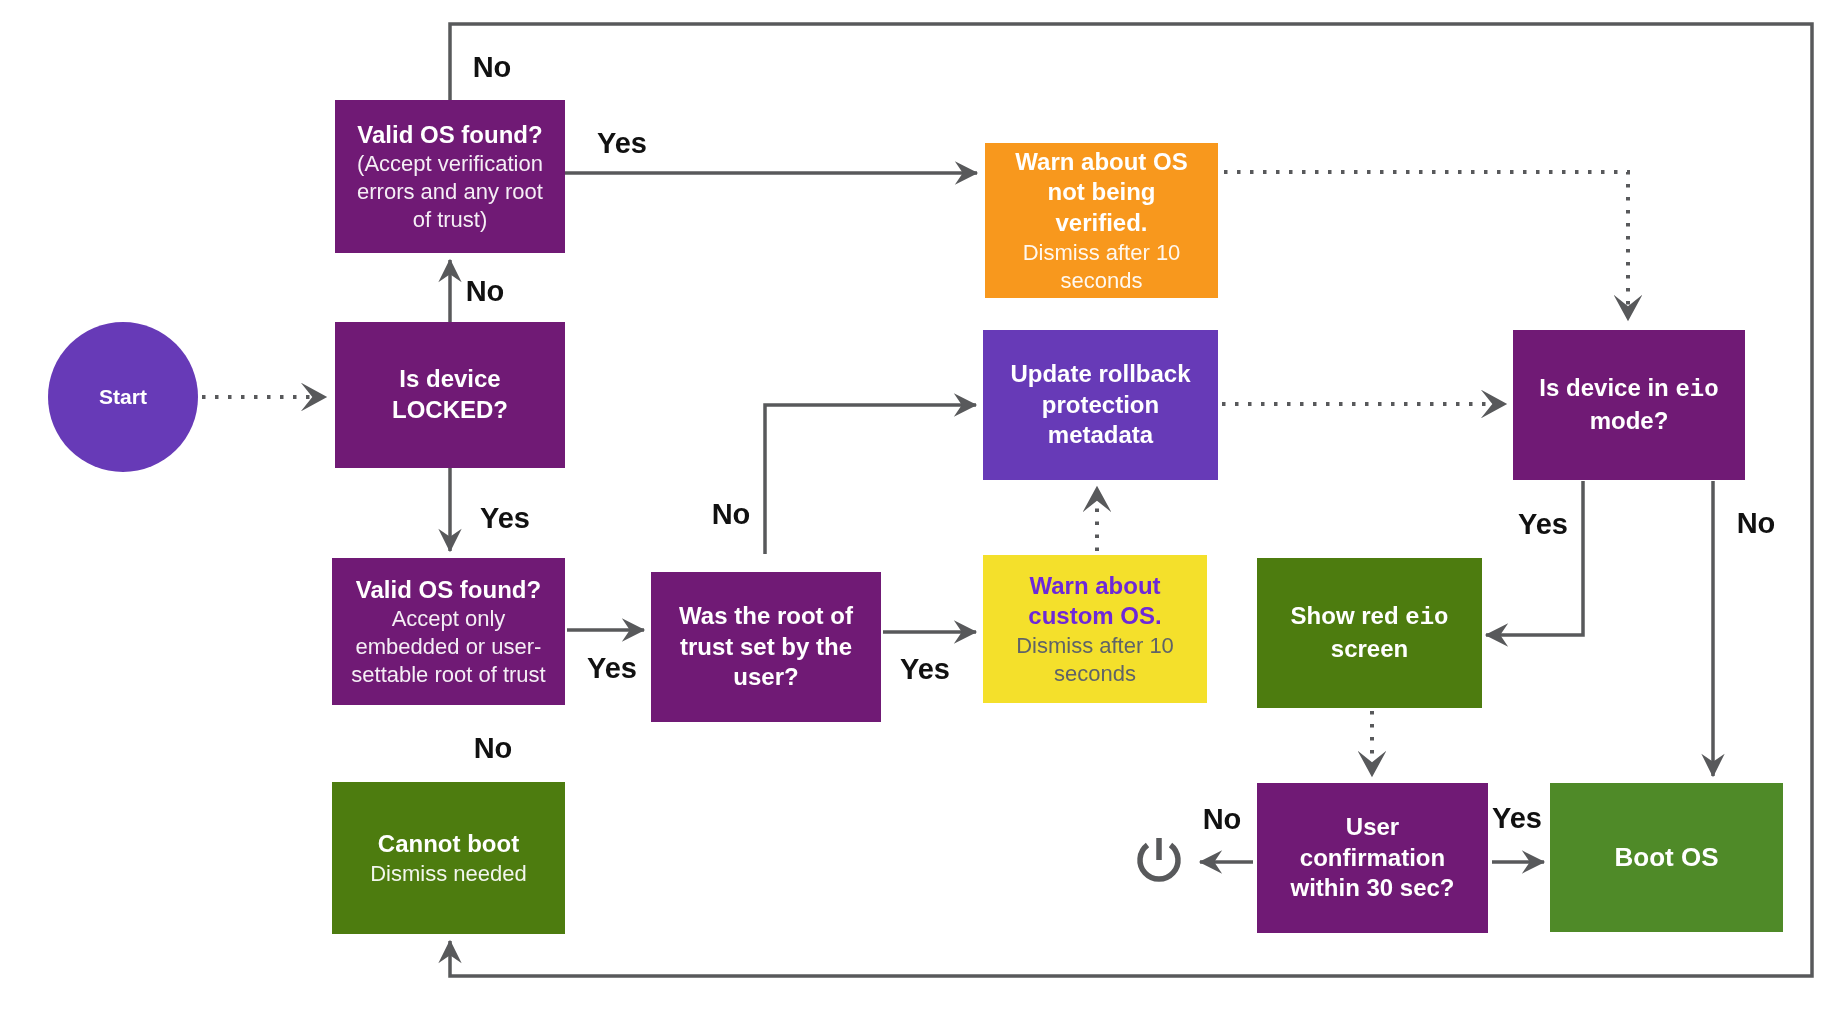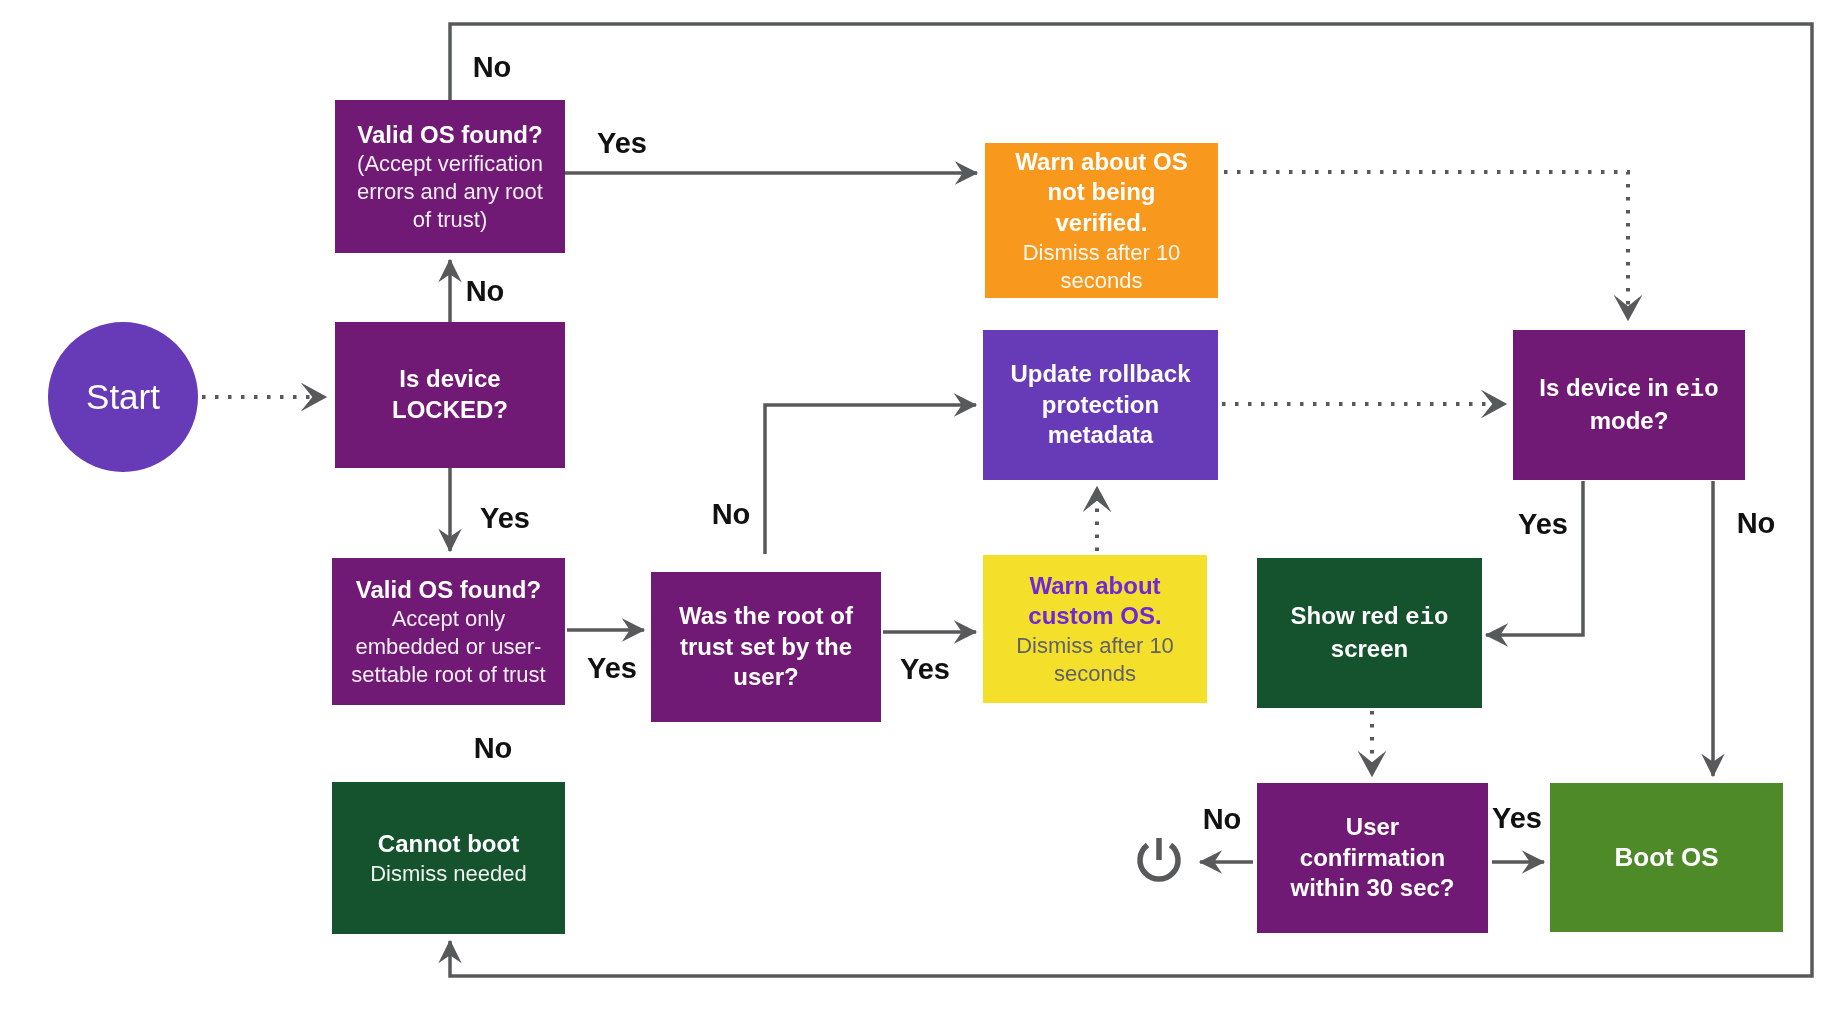--- a/index.html
+++ b/index.html
@@ -11,27 +11,27 @@
   .node {
     position:absolute; box-sizing:border-box; display:flex; flex-direction:column;
     align-items:center; justify-content:center; text-align:center;
     color:#ffffff; padding:8px 14px;
   }
   .node .title   { font-weight:bold; font-size:24px; line-height:1.28; }
   .node .subtitle{ font-weight:normal; font-size:22px; line-height:1.26; color:rgba(255,255,255,0.93); }
   .cyan   { background:#701a75; }
   .purple { background:#673AB7; }
   .orange { background:#F8981D; }
-  .pink   { background:#14532d; }
+  .pink   { background:#4d7c0f; }
   .green  { background:#4F8A28; }
   .yellow { background:#F4E02B; }
   .yellow .title    { color:#6d28d9; }
   .yellow .subtitle { color:#5F6368; }
   .start-circle {
-    border-radius:50%; font-size:35px; font-weight:normal;
+    border-radius:50%; font-size:21px; font-weight:bold;
   }
   .boot { font-size:26px; font-weight:bold; }
   .narrow { padding:16px 30px; }
   .mono { font-family:"Liberation Mono","DejaVu Sans Mono",monospace; }
   .elabel {
     position:absolute; transform:translate(-50%,-50%);
     font-weight:bold; font-size:29px; color:#111111; white-space:nowrap;
   }
   .power { position:absolute; left:1130px; top:830px; }
 </style>

